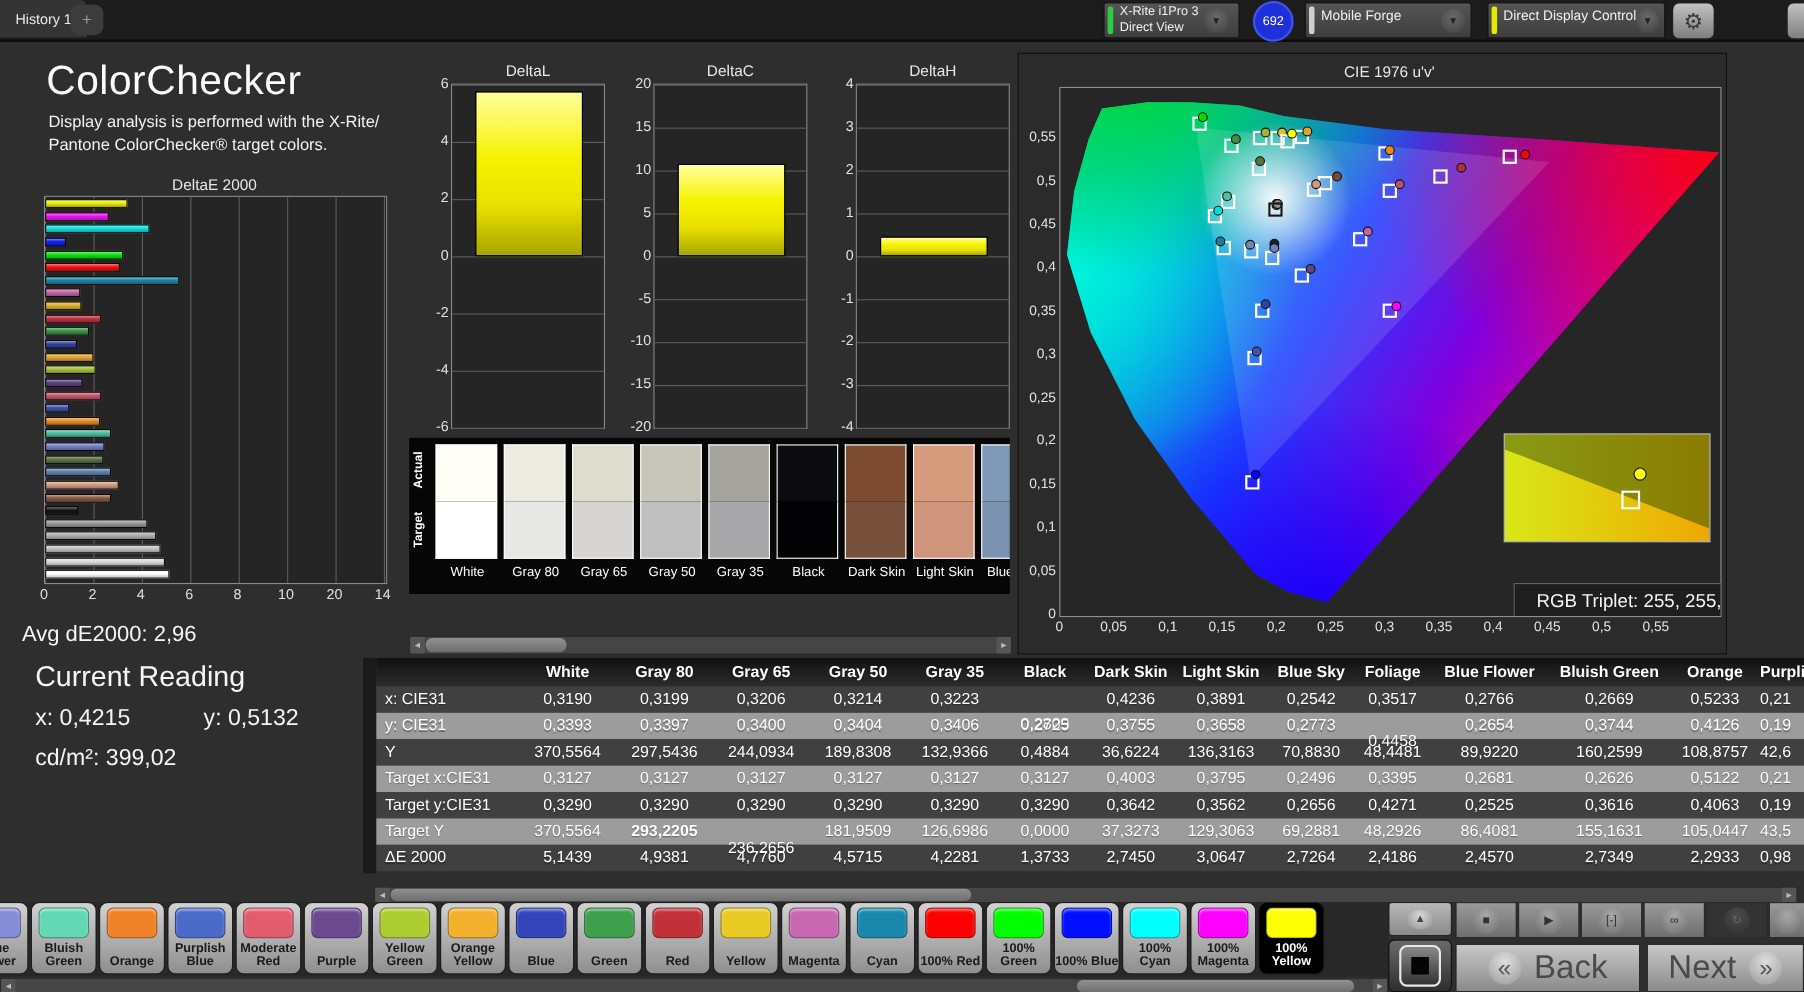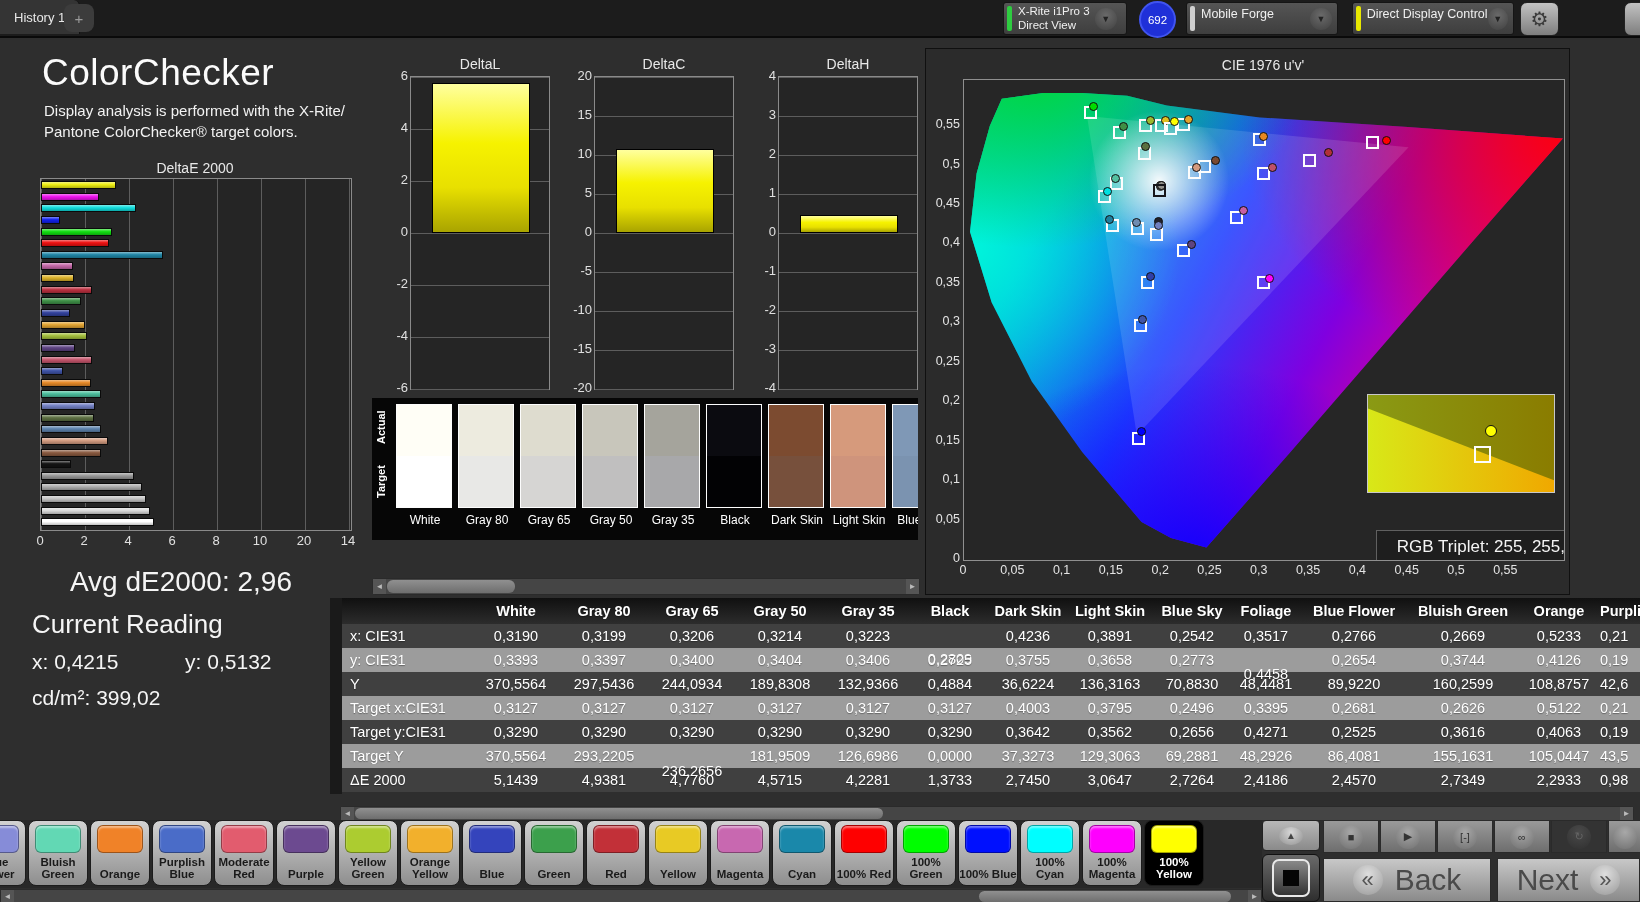--- a/index.html
+++ b/index.html
@@ -71,21 +71,21 @@
   #inset{position:absolute;left:403px;top:314px;width:186px;height:97px;border:1px solid #c8c8c8;
      background:linear-gradient(to right,#d8e818,#f0a800);}
   #inset-dark{position:absolute;left:0;top:0;right:0;bottom:0;clip-path:polygon(0 0,100% 0,100% 88%,0 14%);
      background:linear-gradient(to right,#8a9a14,#8a7c00);}
   #inset-sq{position:absolute;left:57%;top:53%;width:13px;height:13px;border:2px solid #fdfdfd;}
   #inset-dot{position:absolute;left:63%;top:31%;width:10px;height:10px;border-radius:50%;background:#ffff00;border:1.5px solid #111;}
   #rgbbar{position:absolute;left:412px;top:450px;width:222px;height:31px;background:#1e1e1e;border:1px solid #606060;
      display:flex;align-items:center;justify-content:center;font-size:17px;color:#f5f5f5;}
   
   #stats{position:absolute;left:20px;top:566px;width:300px;color:#f5f5f5;}
-  .strt{text-align:right;width:272px;font-size:28px;margin-bottom:11px;}
+  .strt{width:272px;font-size:20px;margin-bottom:11px;}
   #curread{font-size:26px;margin:10px 0 10px 12px;}
   .stline{font-size:21px;margin:0 0 12px 12px;}
   #xyline span{display:inline-block;}
   
   #tbl-gutter{position:absolute;left:330px;top:598px;width:12px;height:196px;background:#1a1a1a;}
   #tbl{position:absolute;left:342px;top:598px;width:1298px;height:196px;overflow:hidden;font-size:14.5px;}
   .trow{display:flex;height:24px;align-items:center;text-shadow:0 1px 1px rgba(0,0,0,.35);}
   .trow.hdr{height:26px;background:linear-gradient(#101010,#2c2c2c);font-weight:bold;}
   .trow.dark{background:#404040;}
   .trow.light{background:#9c9c9c;}
@@ -566,21 +566,21 @@
         <div class="tcell" style="width: 80px;">0,2656</div>
         <div class="tcell" style="width: 68px;">0,4271</div>
         <div class="tcell" style="width: 108px;">0,2525</div>
         <div class="tcell" style="width: 110px;">0,3616</div>
         <div class="tcell" style="width: 82px;">0,4063</div>
         <div class="tcell" style="width: 70px; text-align: left;">0,19</div>
       </div>
       <div class="trow light">
         <div class="tcell lab" style="width: 130px;">Target Y</div>
         <div class="tcell" style="width: 88px;">370,5564</div>
-        <div class="tcell" style="width: 88px;">293,2205</div>
+        <div class="tcell" style="width: 88px; font-weight: bold;">293,2205</div>
         <div class="tcell" style="width: 88px; margin-top: 30px;">236,2656</div>
         <div class="tcell" style="width: 88px;">181,9509</div>
         <div class="tcell" style="width: 88px;">126,6986</div>
         <div class="tcell" style="width: 76px;">0,0000</div>
         <div class="tcell" style="width: 80px;">37,3273</div>
         <div class="tcell" style="width: 84px;">129,3063</div>
         <div class="tcell" style="width: 80px;">69,2881</div>
         <div class="tcell" style="width: 68px;">48,2926</div>
         <div class="tcell" style="width: 108px;">86,4081</div>
         <div class="tcell" style="width: 110px;">155,1631</div>

